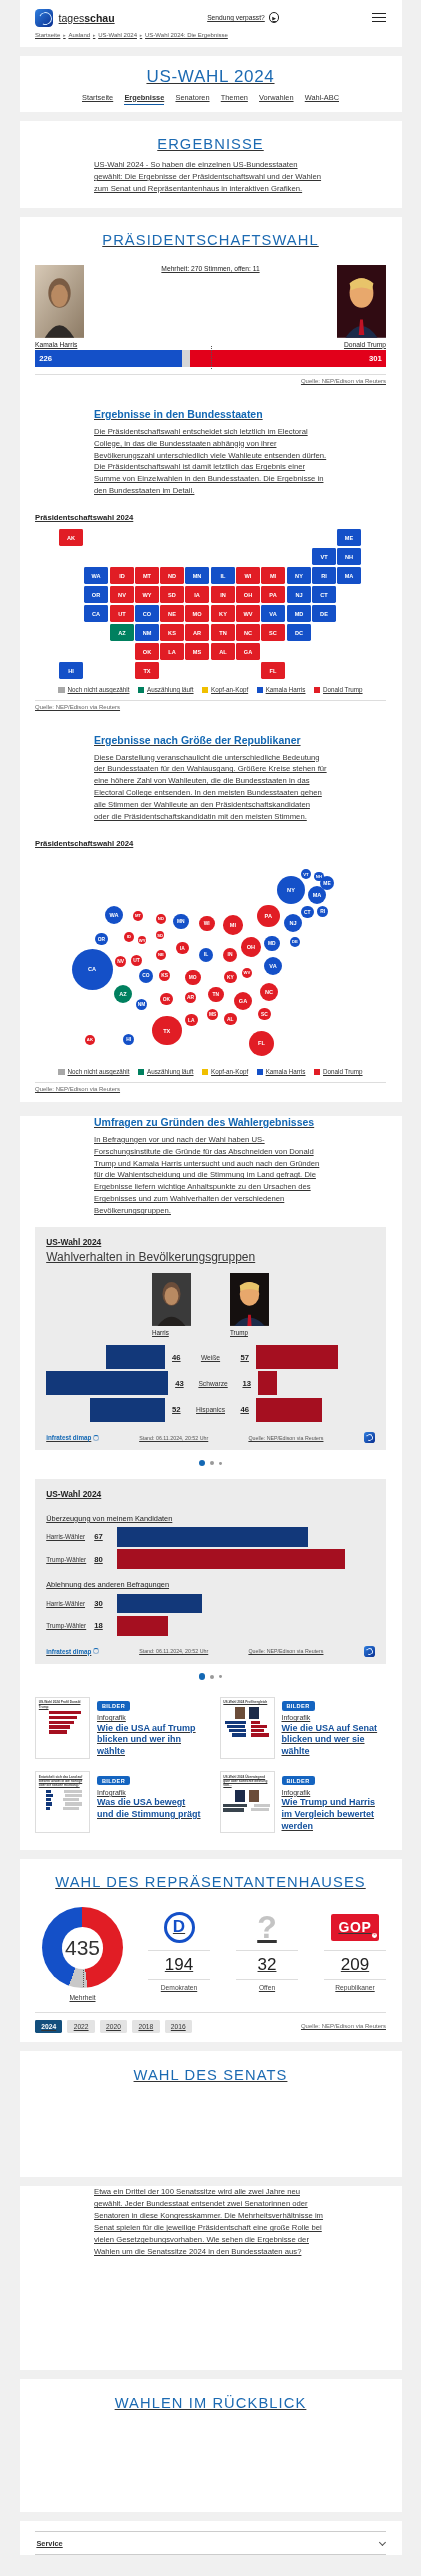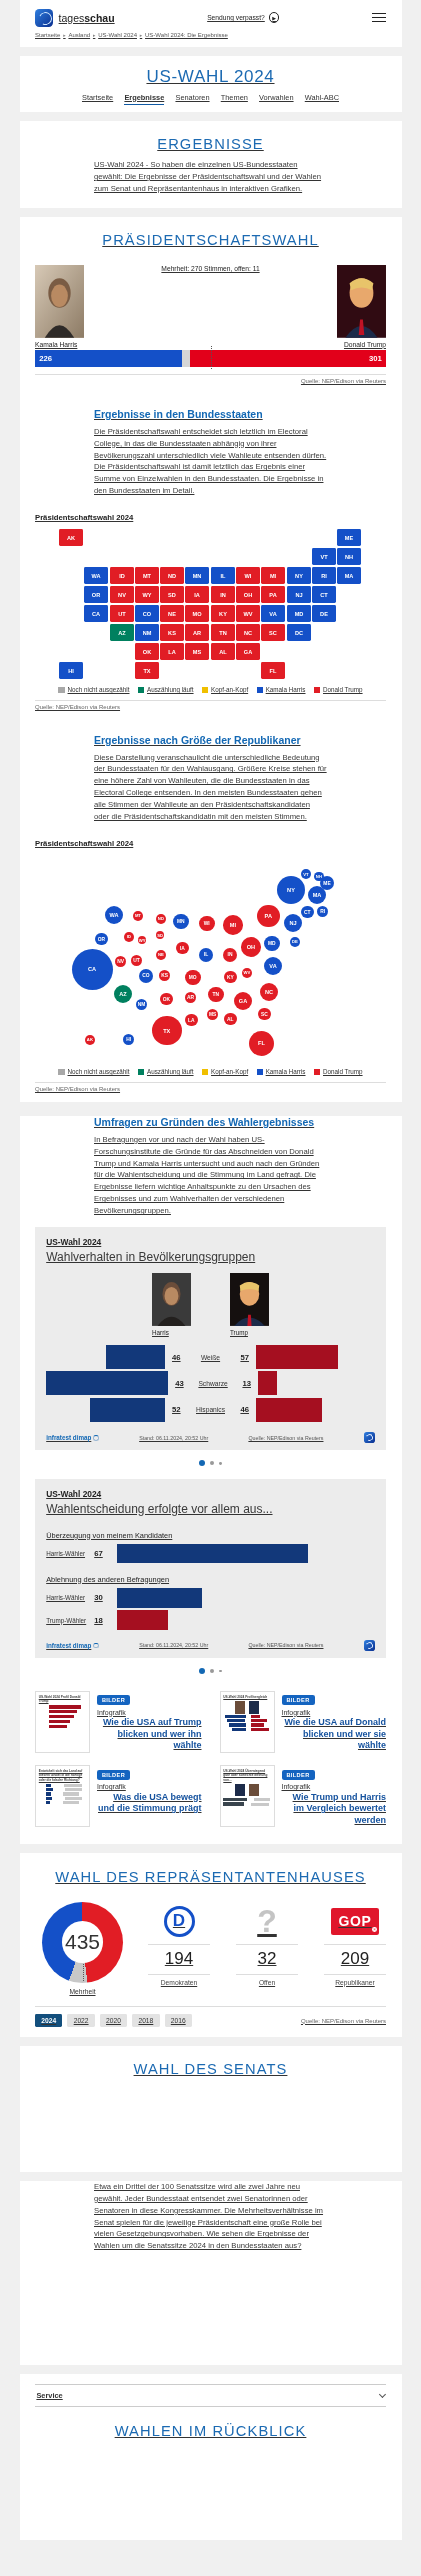--- a/index.html
+++ b/index.html
@@ -94,21 +94,21 @@
   .mini-ph { display:flex; gap:4.2px; justify-content:center; margin:1.4px 0; }
   .mini-ph div { width:9.8px; height:12.6px; }
   .mrow { display:flex; align-items:center; gap:1.4px; margin:1.1px 0; }
   .mrow .bl { background:#12387a; height:3.2px; }
   .mrow .rd { background:#a50f20; height:3.2px; }
   .mrow .gr { background:#c9c9c9; height:3.2px; }
   .mrow .dk { background:#39444d; height:3.5px; }
   .t-body { padding-top:1.4px; }
   .badge { display:inline-block; background:#1464c0; color:#fff; font-size:5.6px; font-weight:bold; padding:1.8px 4.9px; border-radius:2.1px; letter-spacing:0.4px; }
   .kicker { font-size:7px; color:#333; margin:3.5px 0 1.4px 0; }
-  .t-title { font-size:9px; font-weight:bold; color:#15529e; line-height:1.3;text-align:right; }
+  .t-title { font-size:9px; font-weight:bold; color:#15529e; line-height:1.3; }
   
   .house-row { display:flex; align-items:flex-start; gap:18px; margin-top:7px; }
   .donut-wrap { text-align:center; }
   .donut { width:81px; height:81px; border-radius:50%; position:relative; margin:2.8px 7px; }
   .donut::after { content:""; position:absolute; inset:19.7px; background:#fff; border-radius:50%; }
   .donut .total { position:absolute; inset:0; display:flex; align-items:center; justify-content:center; font-size:21px; color:#333; z-index:2; }
   .donut .mline { position:absolute; left:50%; bottom:1.4px; height:17px; border-left:1.4px dotted #555; z-index:2; }
   .mehrheit { font-size:6.7px; color:#333; margin-top:5.6px; text-align:center; }
   .stats { display:flex; gap:12.6px; flex:1; justify-content:space-between; padding-top:4.2px; }
   .stat { text-align:center; width:62px; }
@@ -463,27 +463,31 @@
       </div>
     </div>
     <div class="dots">
         <span class="dot a"></span>
         <span class="dot b"></span>
         <span class="dot c"></span>
       </div>
 
     <div class="info-card">
       <div class="info-kicker">US-Wahl 2024</div>
-      <div class="info-title">Wahlentscheidung erfolgte vor allem aus...</div>
       <div id="decision-rows" style="margin-top:15px;">
           <div class="grp-h">Überzeugung von meinem Kandidaten</div>
           <div class="dec-row">
             <div class="dec-lab">Harris-Wähler</div>
             <div class="dec-val">67</div>
             <div class="dec-bar" style="width: 191px; background: rgb(18, 56, 122);"></div>
+          </div>
+          <div class="dec-row">
+            <div class="dec-lab">Trump-Wähler</div>
+            <div class="dec-val">80</div>
+            <div class="dec-bar" style="width: 228px; background: rgb(165, 15, 32);"></div>
           </div>
           <div class="grp-h">Ablehnung des anderen Befragungen</div>
           <div class="dec-row">
             <div class="dec-lab">Harris-Wähler</div>
             <div class="dec-val">30</div>
             <div class="dec-bar" style="width: 85px; background: rgb(18, 56, 122);"></div>
           </div>
           <div class="dec-row">
             <div class="dec-lab">Trump-Wähler</div>
             <div class="dec-val">18</div>
@@ -541,21 +545,21 @@
               <div class="bl" style="width: 17px; margin-left: 5.6px;"></div>
               <div style="width: 2.8px;"></div>
               <div class="rd" style="width: 12.6px;"></div>
             </div>
             <div class="mrow">
               <div class="bl" style="width: 14px; margin-left: 8.4px;"></div>
               <div style="width: 2.8px;"></div>
               <div class="rd" style="width: 18px;"></div>
             </div>
           </div>
-          <div class="t-body"><span class="badge">BILDER</span><div class="kicker">Infografik</div><div class="t-title">Wie die USA auf Donald blicken und wer sie wählte</div></div>
+          <div class="t-body"><span class="badge">BILDER</span><div class="kicker">Infografik</div><div class="t-title">Wie die USA auf Senat blicken und wer sie wählte</div></div>
         </div>
         <div class="teaser">
           <div class="thumb">
             <div class="t">Entwickelt sich das Land auf diesem Gebiet in die richtige oder die falsche Richtung?</div>
             <div class="mrow">
               <div class="bl" style="width: 5.6px; margin-left: 7px;"></div>
               <div style="width: 9.8px;"></div>
               <div class="gr" style="width: 18px;"></div>
             </div>
             <div class="mrow">
@@ -653,28 +657,28 @@
   <div class="card" style="height:126px;">
     <div class="h-caps">WAHL DES SENATS</div>
   </div>
 
   <div class="card" style="height:184px;">
     <div class="narrow">
       <p class="body-p">Etwa ein Drittel der 100 Senatssitze wird alle zwei Jahre neu gewählt. Jeder Bundesstaat entsendet zwei Senatorinnen oder Senatoren in diese Kongresskammer. Die Mehrheitsverhältnisse im Senat spielen für die jeweilige Präsidentschaft eine große Rolle bei vielen Gesetzgebungsvorhaben. Wie sehen die Ergebnisse der Wahlen um die Senatssitze 2024 in den Bundesstaaten aus?</p>
     </div>
   </div>
 
+  <div class="card" style="height:133px;">
+    <div class="h-caps">WAHLEN IM RÜCKBLICK</div>
+  </div>
+
   <div class="card foot" style="margin-bottom:0; padding-bottom:0;">
     <div id="accordions">
         <div class="acc">
           <span>Service</span>
           <span class="chev"></span>
         </div>
       </div>
 
   </div>
 
-  <div class="card" style="height:133px;">
-    <div class="h-caps">WAHLEN IM RÜCKBLICK</div>
-  </div>
-
 </div>
 
 
 </body></html>

